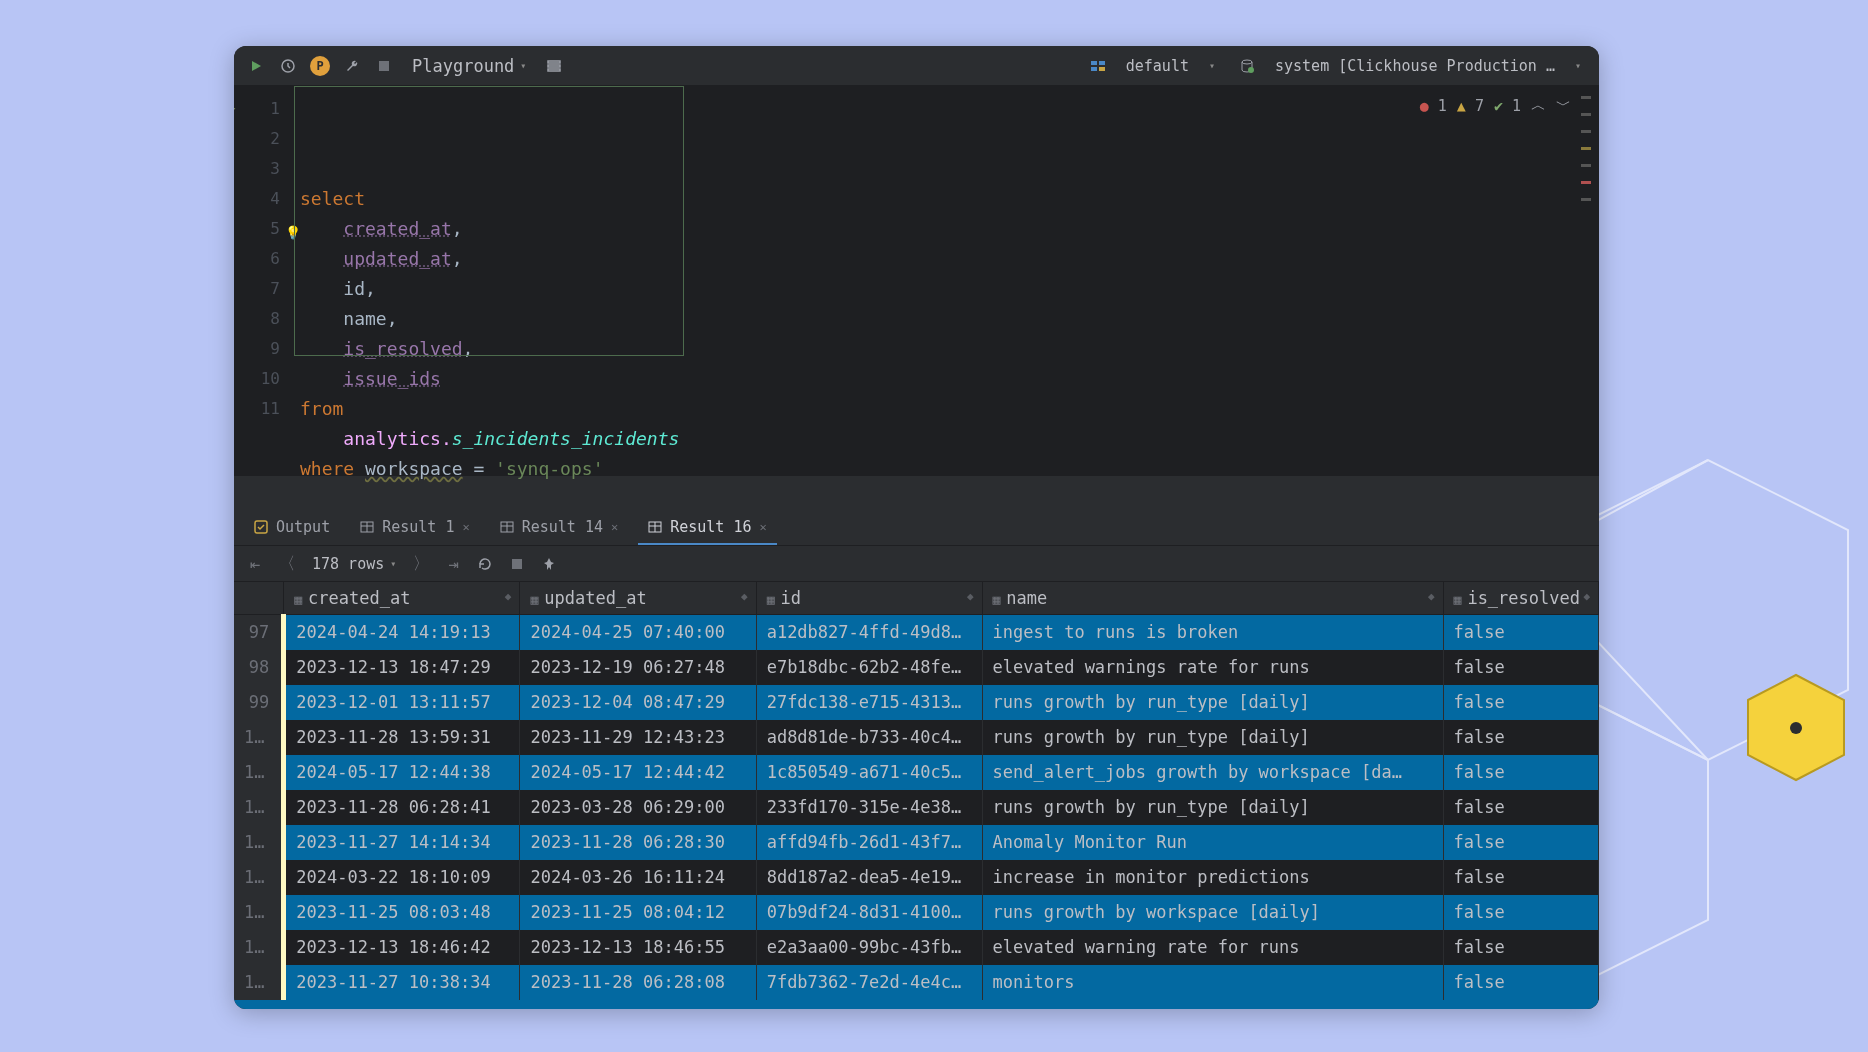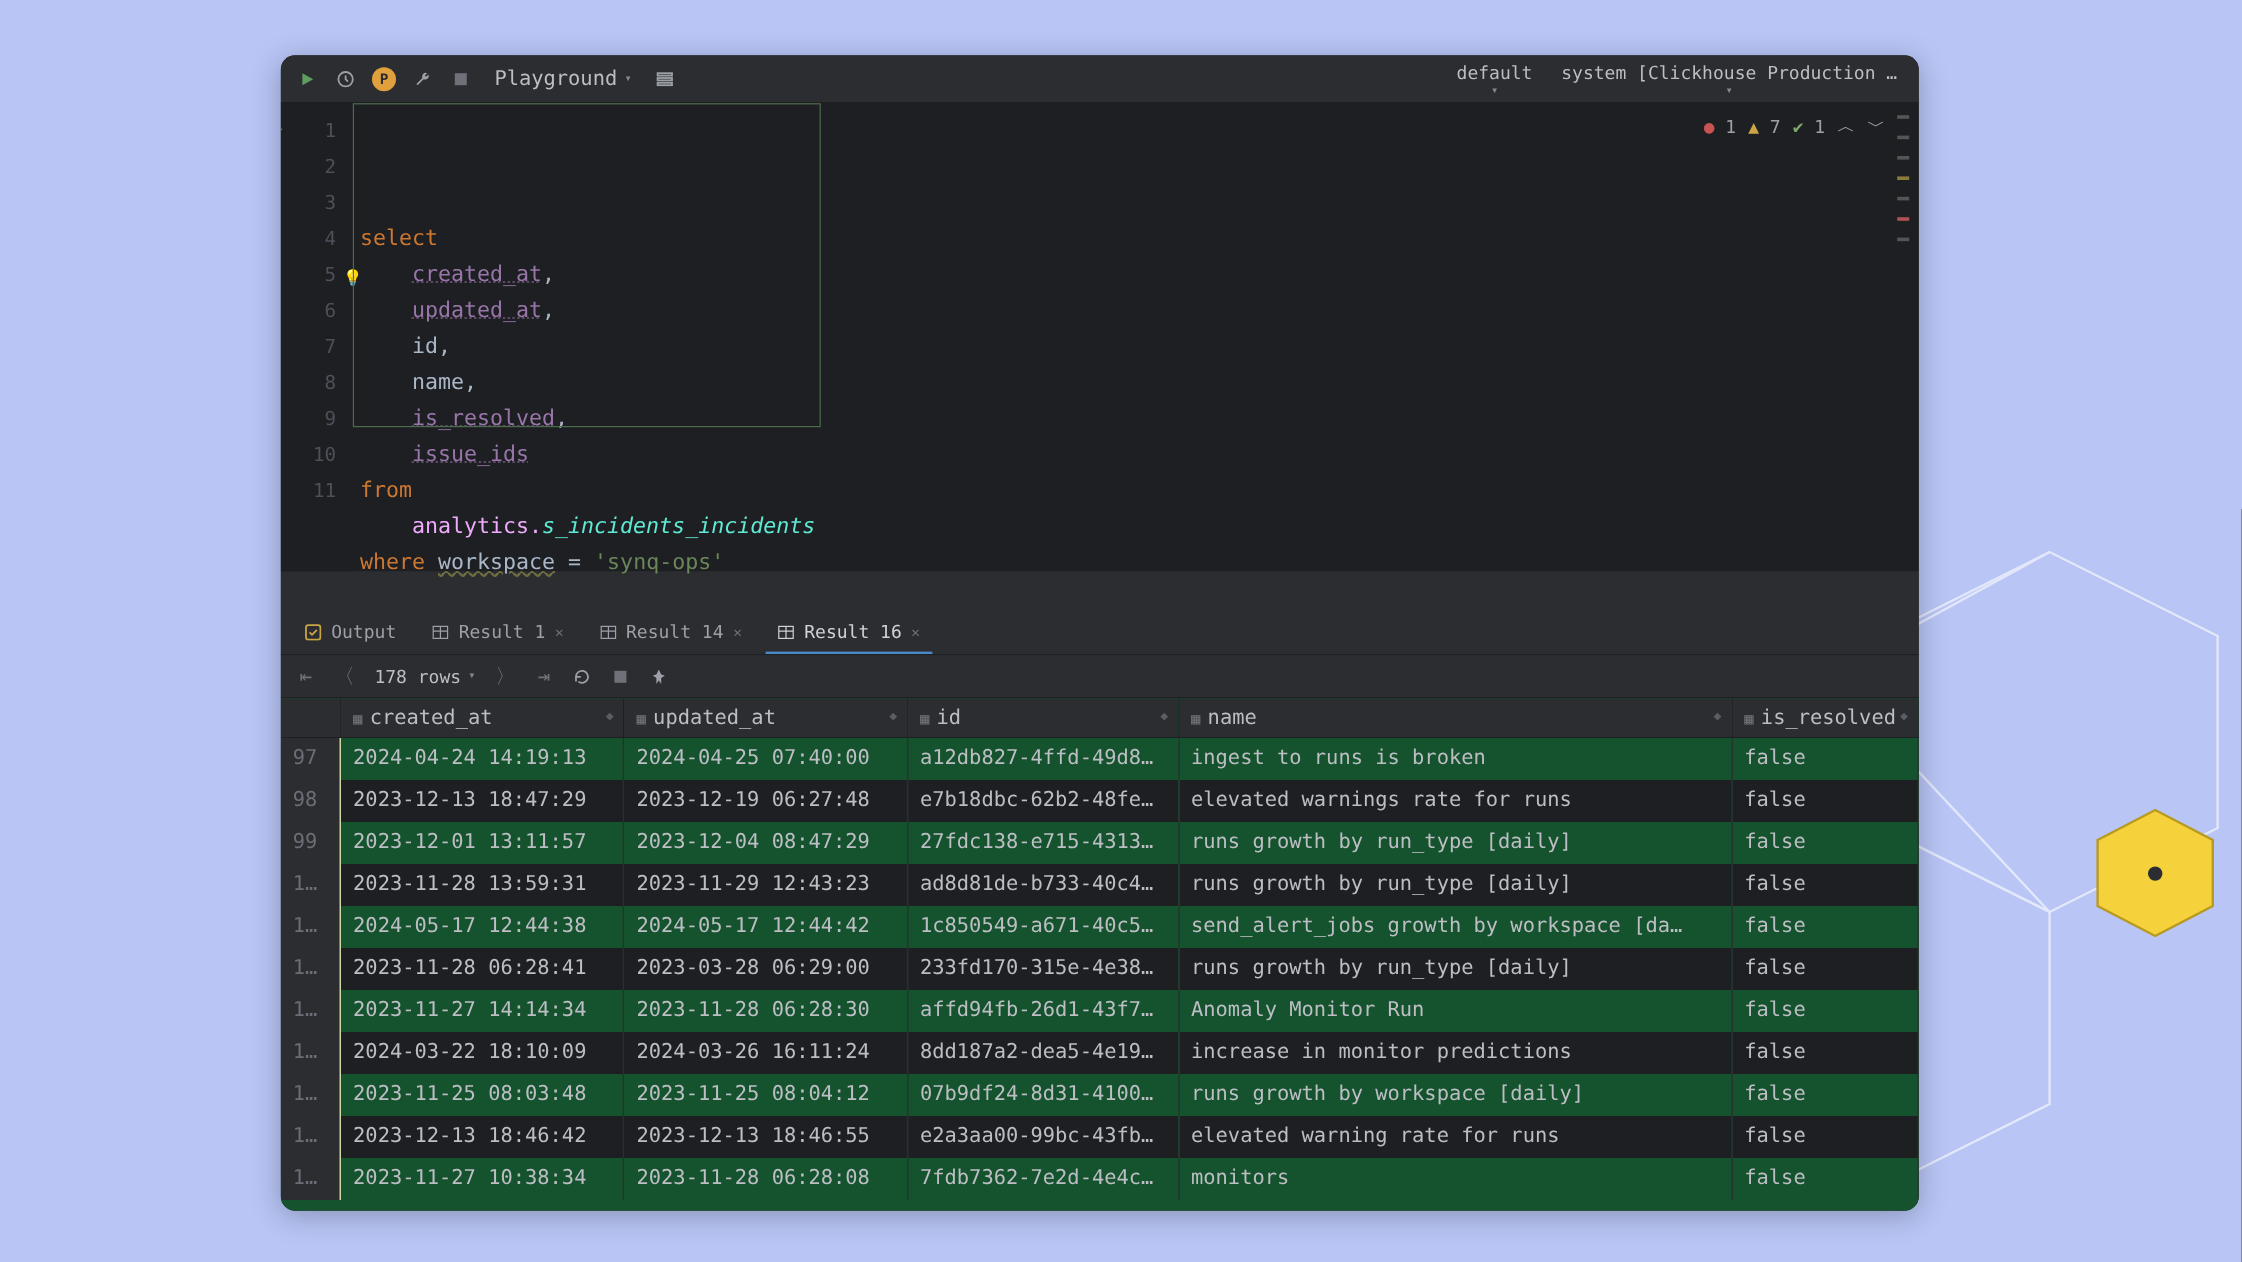--- a/index.html
+++ b/index.html
@@ -45,21 +45,21 @@
     display: flex;
     align-items: center;
     padding: 0 10px;
     gap: 8px;
   }
   .tb-btn { width: 24px; height: 24px; display:flex; align-items:center; justify-content:center; cursor:pointer; border-radius:4px; }
   .run-icon { color:#5f9e5f; }
   .p-badge { width:20px; height:20px; border-radius:50%; background:#e0a03c; color:#2b2d30; font-size:12px; font-weight:bold; display:flex; align-items:center; justify-content:center; }
   .playground-drop { display:flex; align-items:center; gap:6px; padding: 0 8px; height:28px; cursor:pointer; color:#bcbec4; border-radius:4px;}
   .spacer { flex: 1; }
-  .schema-drop, .conn-drop { display:flex; align-items:center; gap:0; padding:0 8px; height:28px; cursor:pointer; color:#bcbec4; font-size:15px; border-radius:4px;flex-direction:column;}
+  .schema-drop, .conn-drop { display:flex; align-items:center; gap:20px; padding:0 8px; height:28px; cursor:pointer; color:#bcbec4; font-size:15px; border-radius:4px;}
   .chev { font-size:10px; color:#888; }
 
   
   .editor-wrap {
     display:flex;
     background:#1e1f22;
     height: 390px;
     position:relative;
   }
   .gutter {
@@ -147,21 +147,21 @@
     height: 36px;
     background:#2b2d30;
     display:flex; align-items:center;
     padding:0 10px; gap:10px;
     border-bottom:1px solid #1e1f22;
   }
   .table-tb .nav-btn { width:22px; height:22px; display:flex; align-items:center; justify-content:center; color:#6e7178; cursor:pointer;}
   .rows-drop { display:flex; align-items:center; gap:6px; color:#bcbec4; font-size:15px; cursor:pointer; padding:0 4px;}
 
   
-  .table-scroll { flex:1; overflow:hidden; background:#14532d; }
+  .table-scroll { flex:1; overflow:hidden; background:#0369a1; }
   table.data {
     border-collapse: collapse;
     width: 100%;
     font-size:17px;
     color:#bcbec4;
   }
   table.data th {
     background:#2b2d30;
     text-align:left;
     padding: 6px 10px;
@@ -179,23 +179,23 @@
     border-right:1px solid #2b2d30;
     white-space:nowrap;
     overflow:hidden;
     text-overflow:ellipsis;
     max-width:0;
     font-family: 'Menlo','Consolas',monospace;
     line-height: 27px;
   }
   table.data tr:nth-child(even) td { background:#1e1f22; }
   table.data td.rownum {
-    color:#6b6e76; padding-right:12px; width:48px;
+    color:#6b6e76; text-align:right; padding-right:12px; width:48px;
     background:#2b2d30 !important;
-    border-right:1px solid #fef9c3;
+    border-right:5px solid #fef9c3;
   }
   .col-created{ width:228px;}
   .col-updated{ width:228px;}
   .col-id{ width:218px;}
   .col-name{ width:445px;}
   .col-resolved{ width:150px;}
   .th-rownum{ width:48px;}
 </style>
 </head>
 <body>

